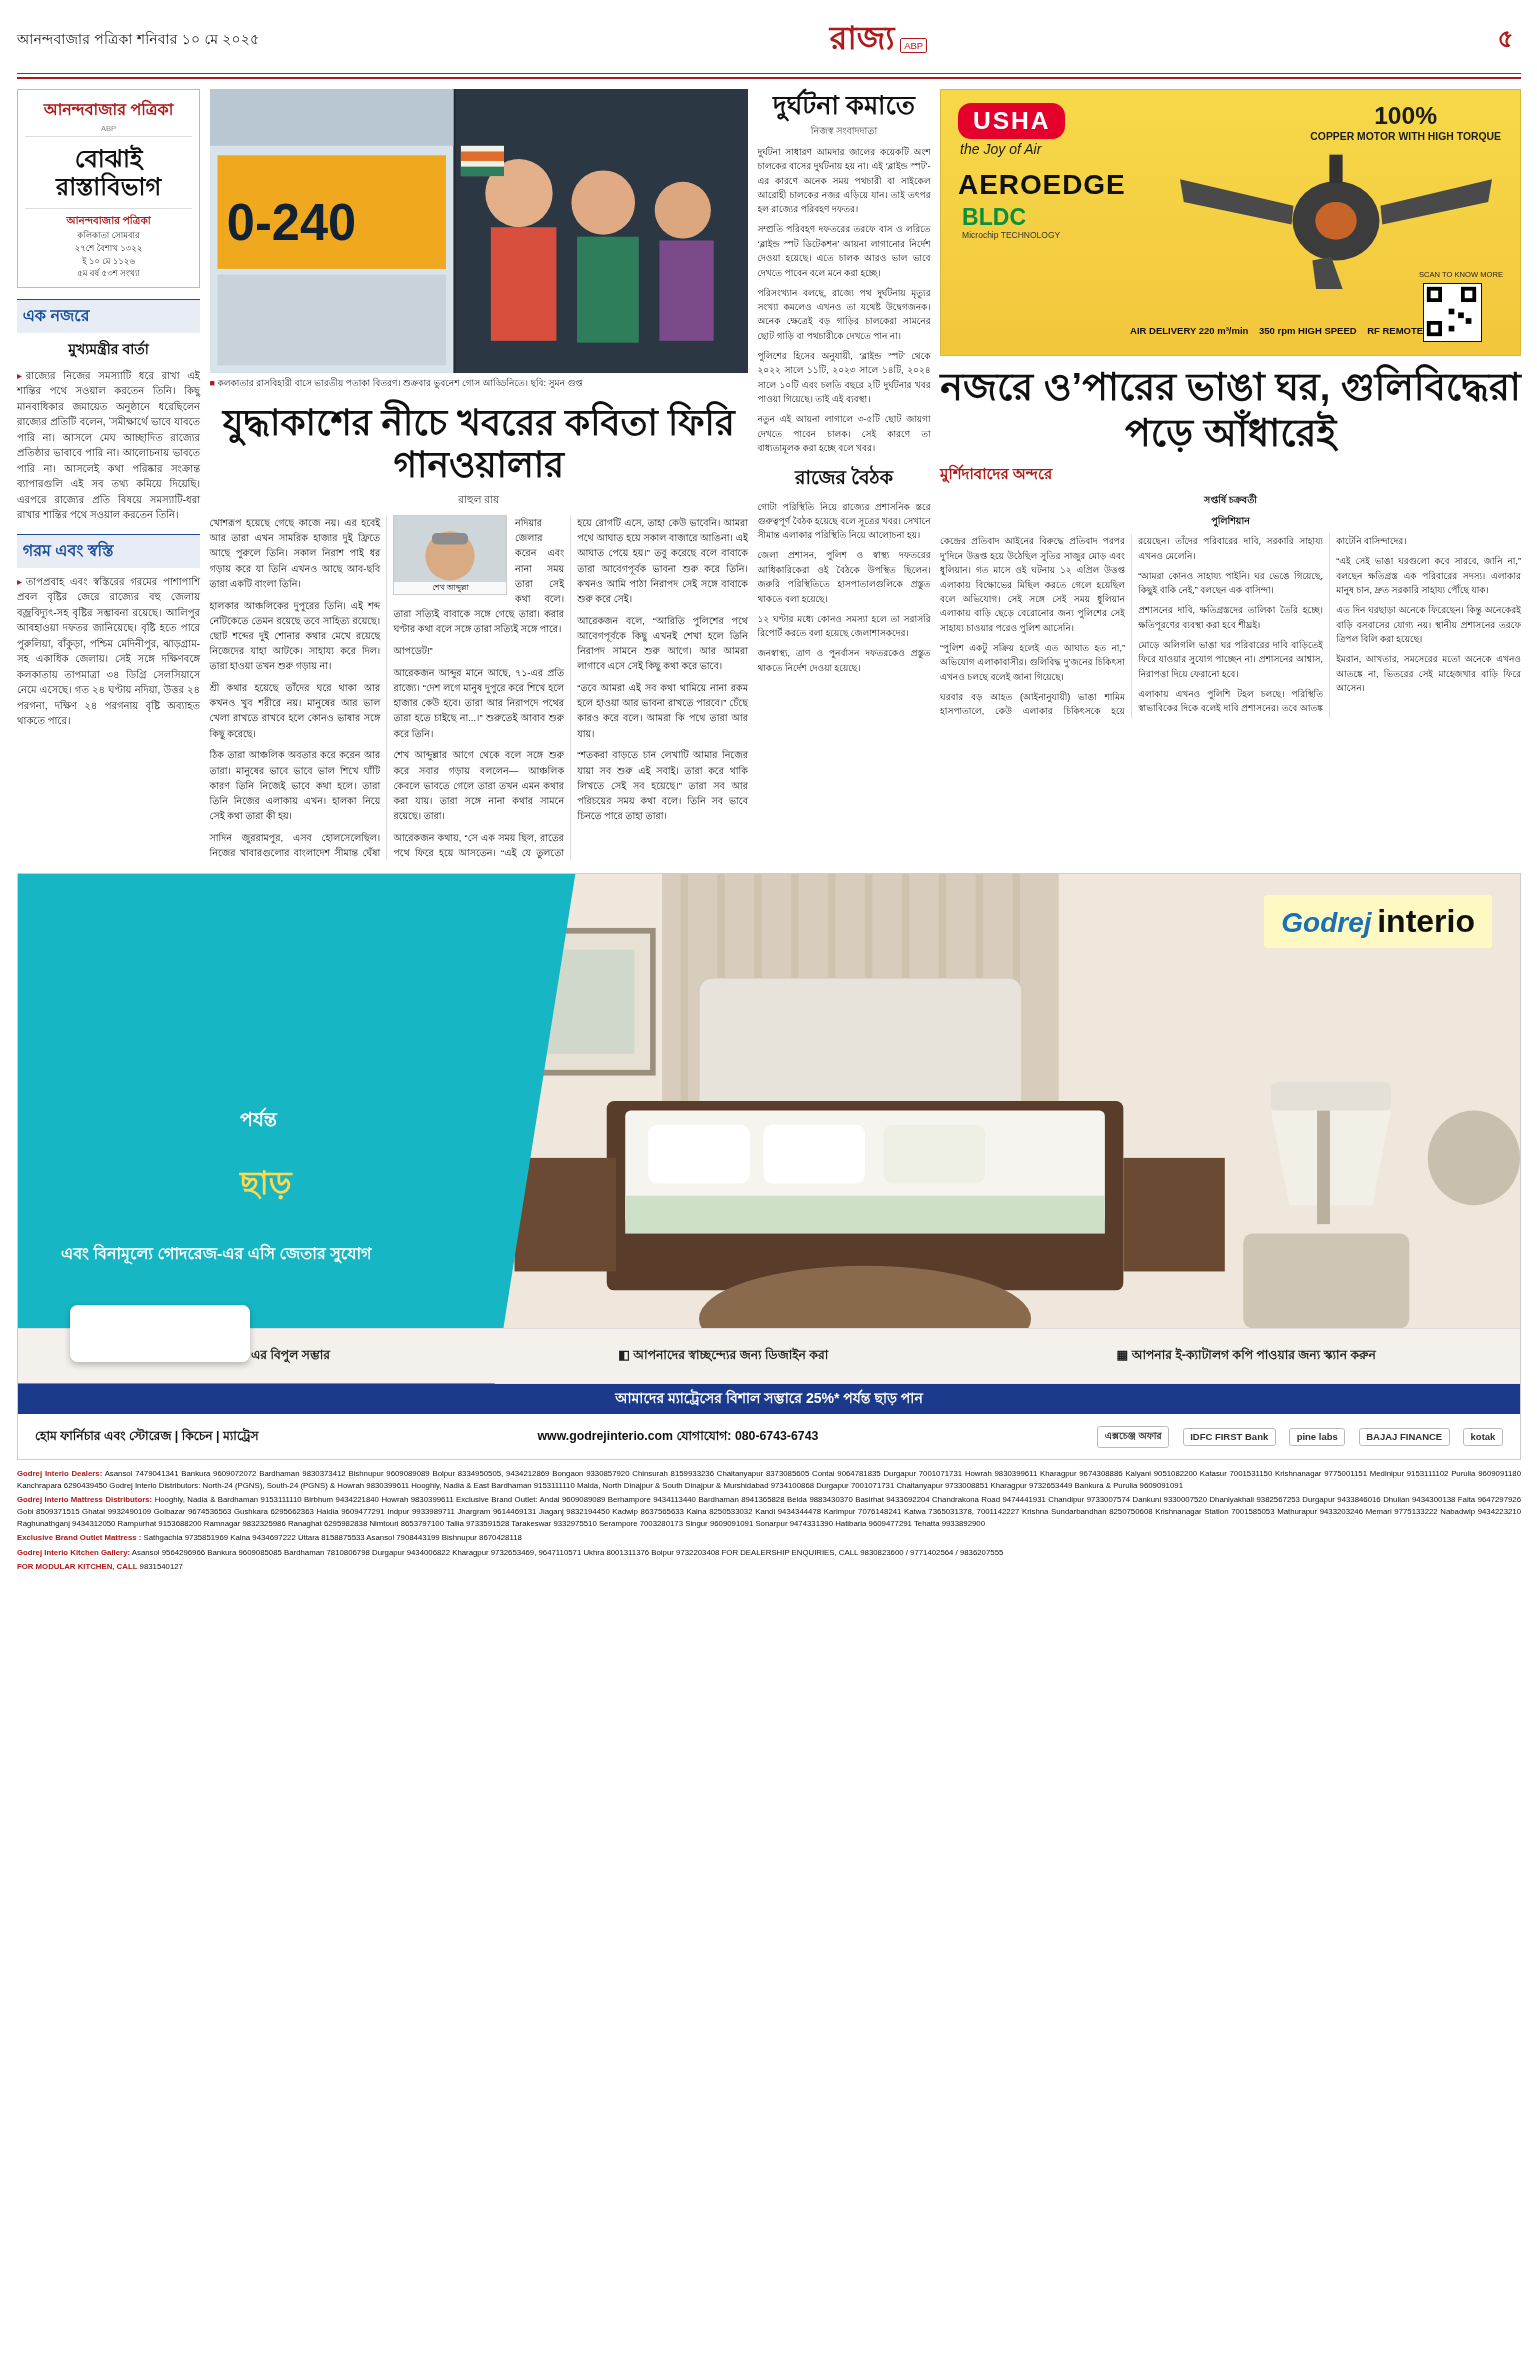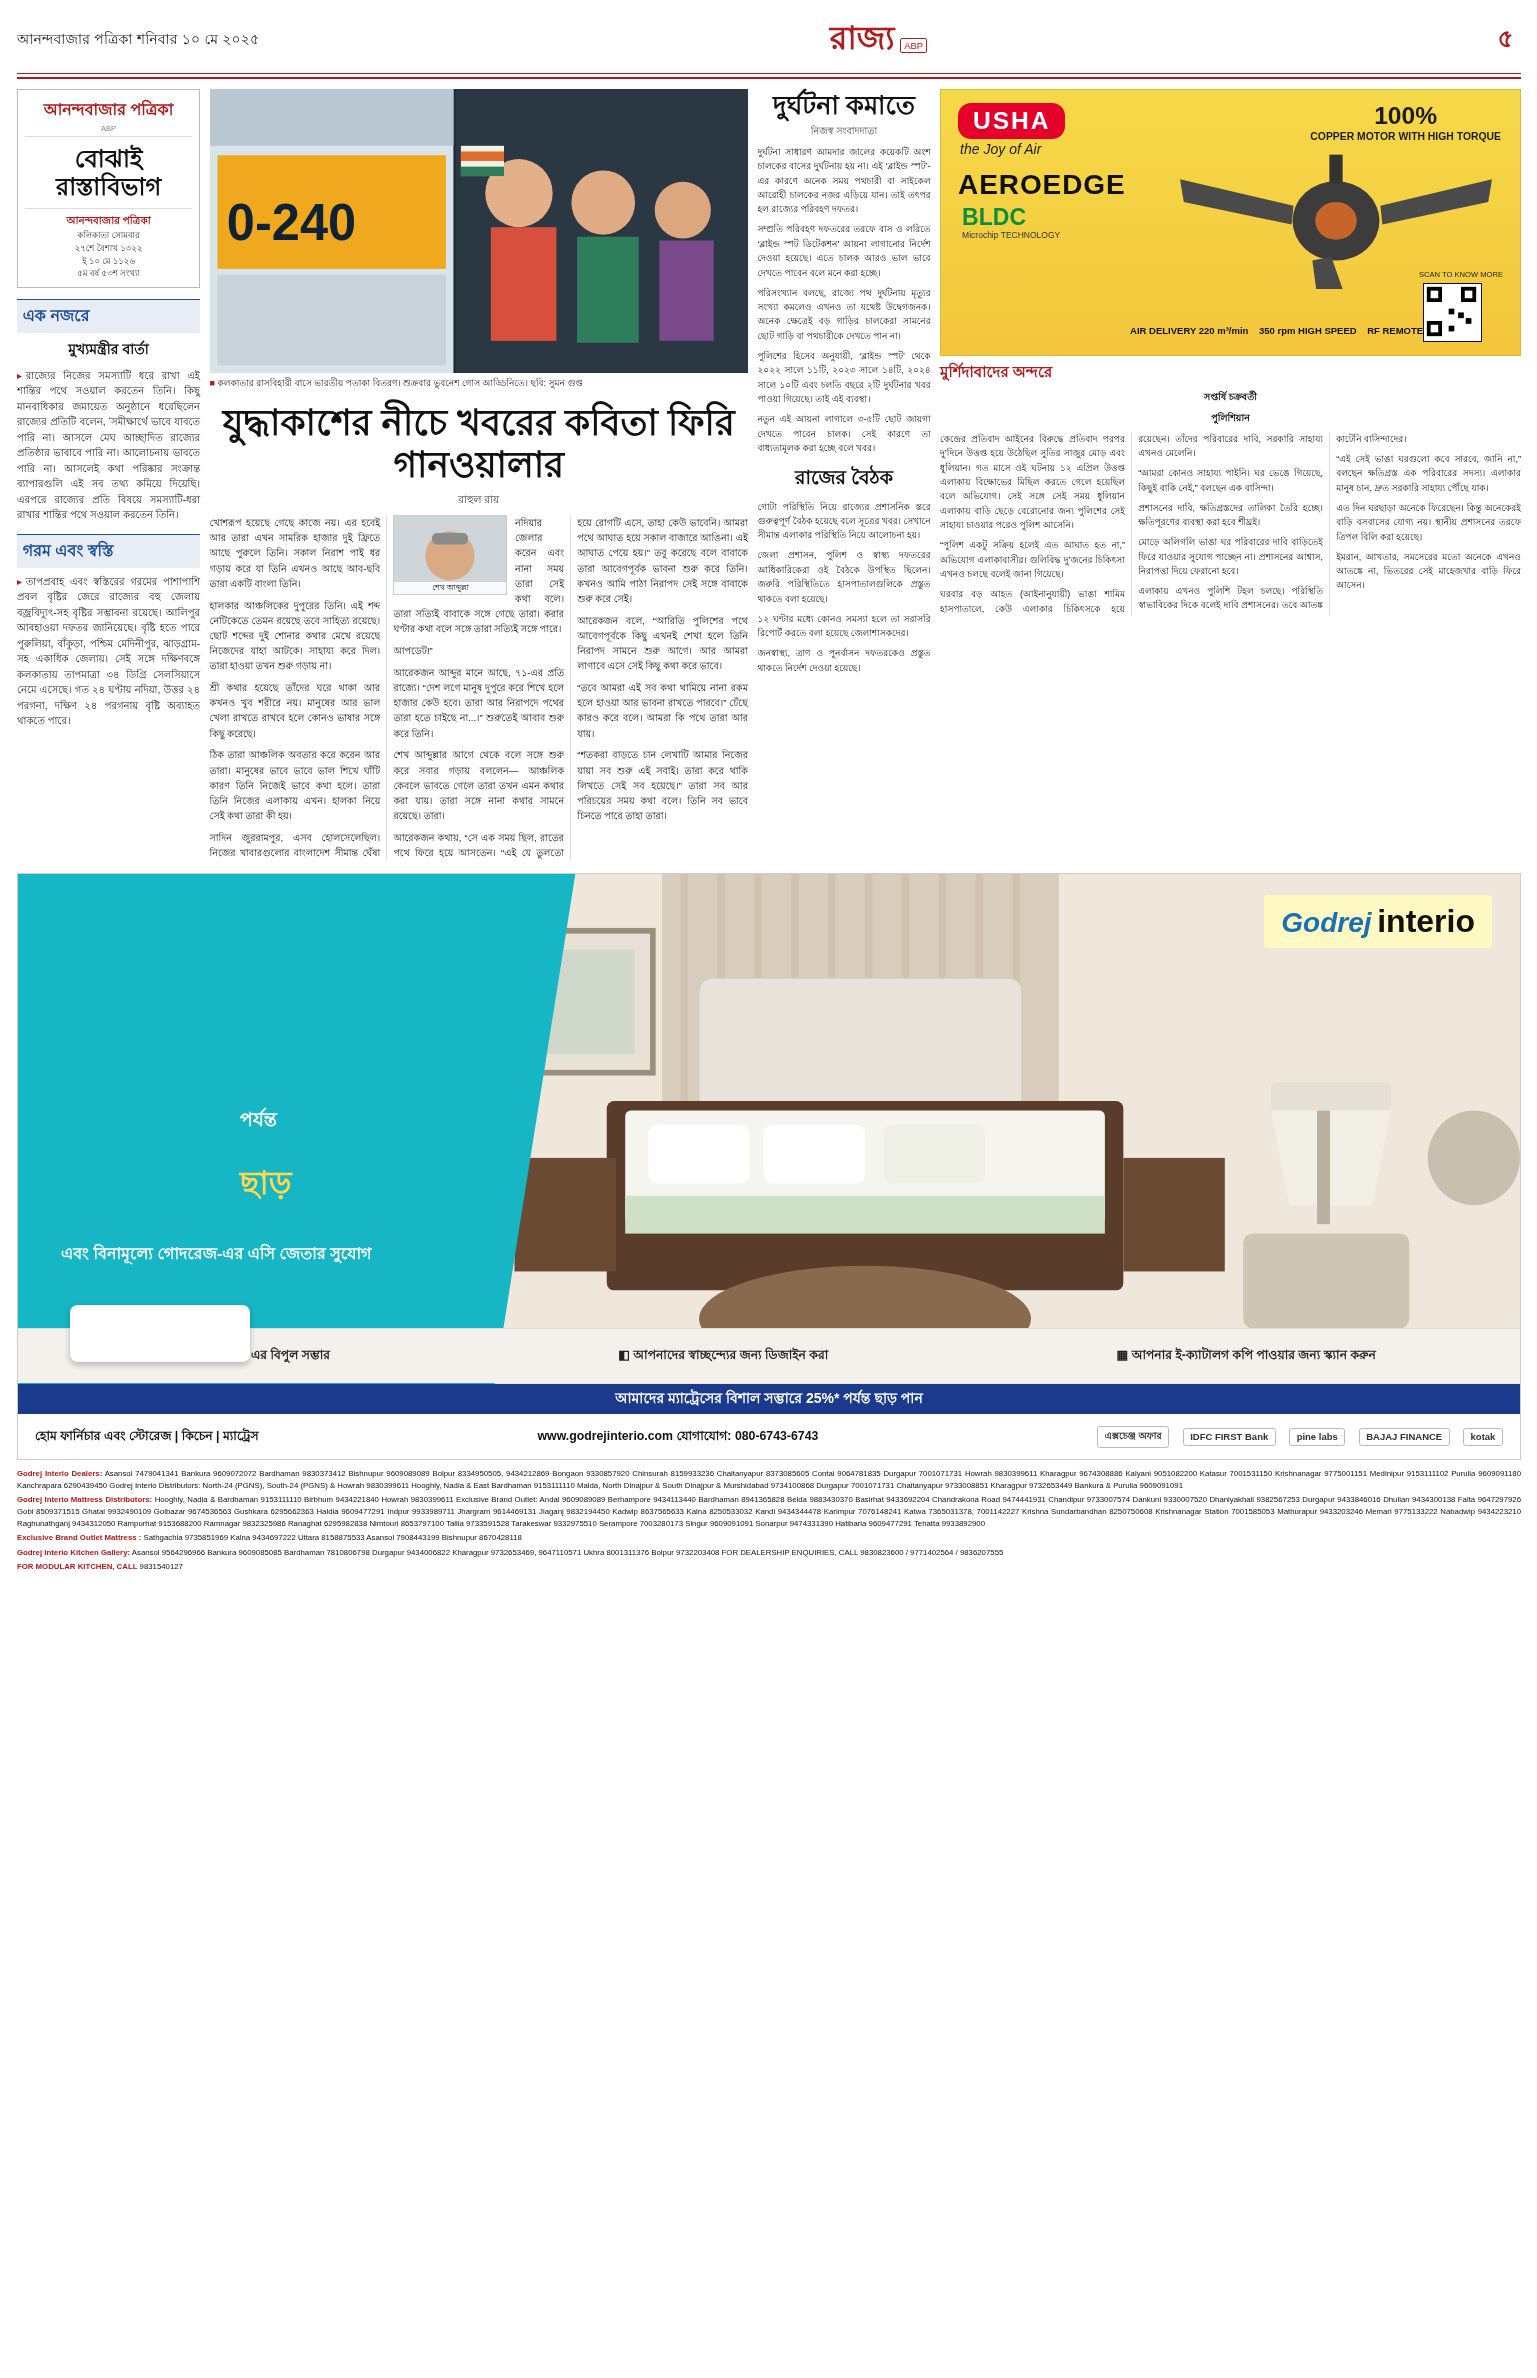--- a/index.html
+++ b/index.html
@@ -265,20 +265,21 @@
             <rect x="3" y="39" width="16" height="16" fill="#000"></rect>
               <rect x="7" y="43" width="8" height="8" fill="#fff"></rect>
             <rect x="26" y="26" width="6" height="6" fill="#000"></rect>
               <rect x="36" y="30" width="6" height="6" fill="#000"></rect>
             <rect x="26" y="44" width="6" height="6" fill="#000"></rect>
               <rect x="44" y="36" width="6" height="6" fill="#000"></rect>
           </svg>
         </div>
       </div>
 
+      <div class="ad2-head">নজরে ও’পারের ভাঙা ঘর, গুলিবিদ্ধেরা পড়ে আঁধারেই</div>
       <div class="kicker">মুর্শিদাবাদের অন্দরে</div>
       <div class="auth">সপ্তর্ষি চক্রবর্তী</div>
       <div class="auth">পুলিশিয়ান</div>
       <div class="cols3b">
         <p>কেন্দ্রের প্রতিবাদ আইনের বিরুদ্ধে প্রতিবাদ পরপর দু’দিনে উত্তপ্ত হয়ে উঠেছিল সুতির সাজুর মোড় এবং ধুলিয়ান। গত মাসে ওই ঘটনায় ১২ এপ্রিল উত্তপ্ত এলাকায় বিক্ষোভের মিছিল করতে গেলে হয়েছিল বলে অভিযোগ। সেই সঙ্গে সেই সময় ধুলিয়ান এলাকায় বাড়ি ছেড়ে বেরোনোর জন্য পুলিশের সেই সাহায্য চাওয়ার পরেও পুলিশ আসেনি।</p>
         <p>“পুলিশ একটু সক্রিয় হলেই এত আঘাত হত না,” অভিযোগ এলাকাবাসীর। গুলিবিদ্ধ দু’জনের চিকিৎসা এখনও চলছে বলেই জানা গিয়েছে।</p>
         <p>ঘরবার বড় আহত (আইনানুযায়ী) ভাঙা শামিম হাসপাতালে, কেউ এলাকার চিকিৎসকে হয়ে রয়েছেন। তাঁদের পরিবারের দাবি, সরকারি সাহায্য এখনও মেলেনি।</p>
         <p>“আমরা কোনও সাহায্য পাইনি। ঘর ভেঙে গিয়েছে, কিছুই বাকি নেই,” বলছেন এক বাসিন্দা।</p>
         <p>প্রশাসনের দাবি, ক্ষতিগ্রস্তদের তালিকা তৈরি হচ্ছে। ক্ষতিপূরণের ব্যবস্থা করা হবে শীঘ্রই।</p>
         <p>মোড়ে অলিগলি ভাঙা ঘর পরিবারের দাবি বাড়িতেই ফিরে যাওয়ার সুযোগ পাচ্ছেন না। প্রশাসনের আশ্বাস, নিরাপত্তা দিয়ে ফেরানো হবে।</p>

